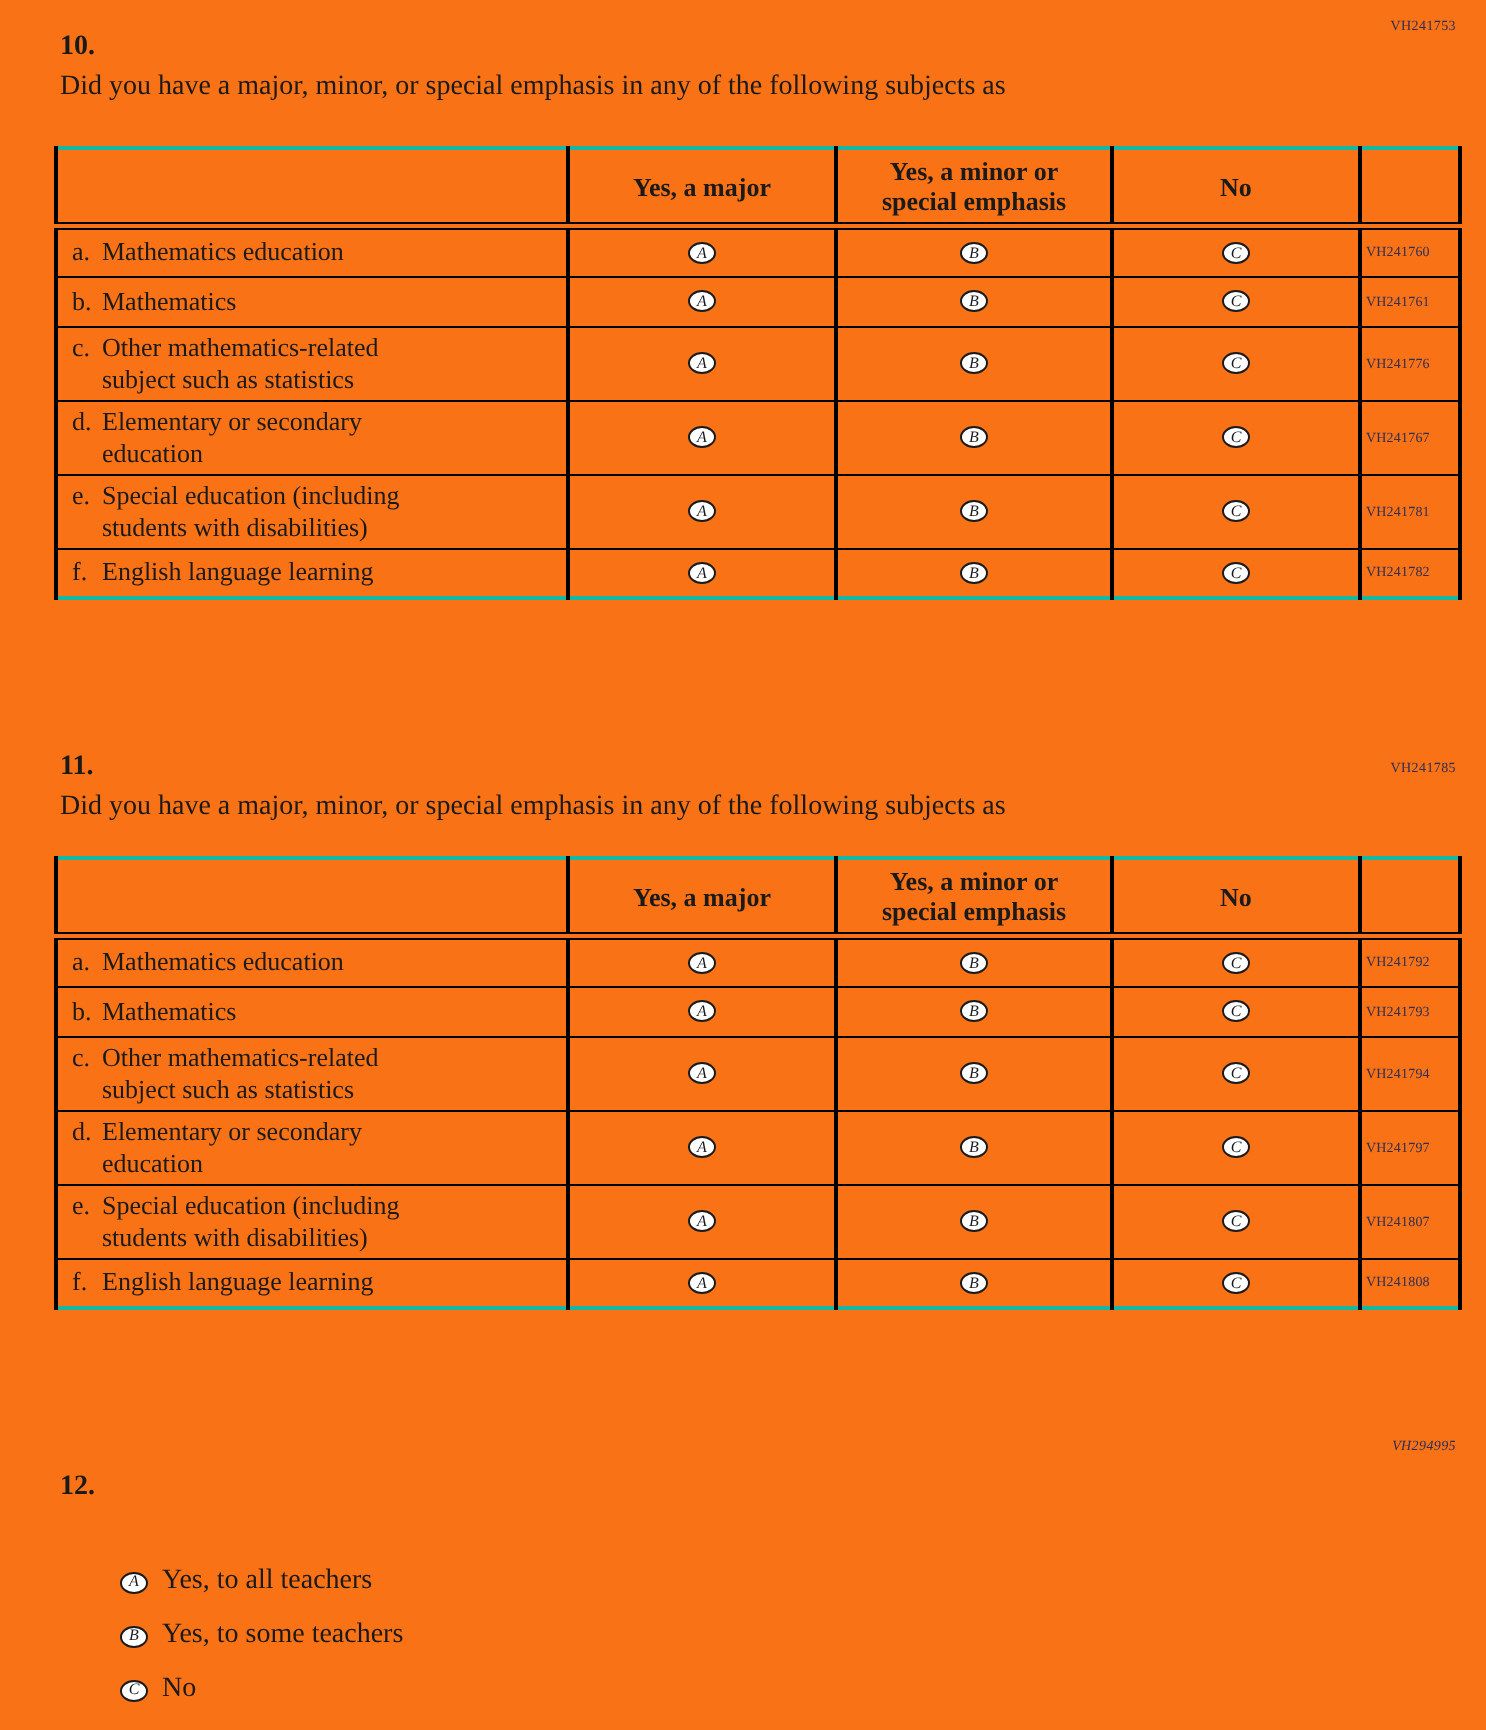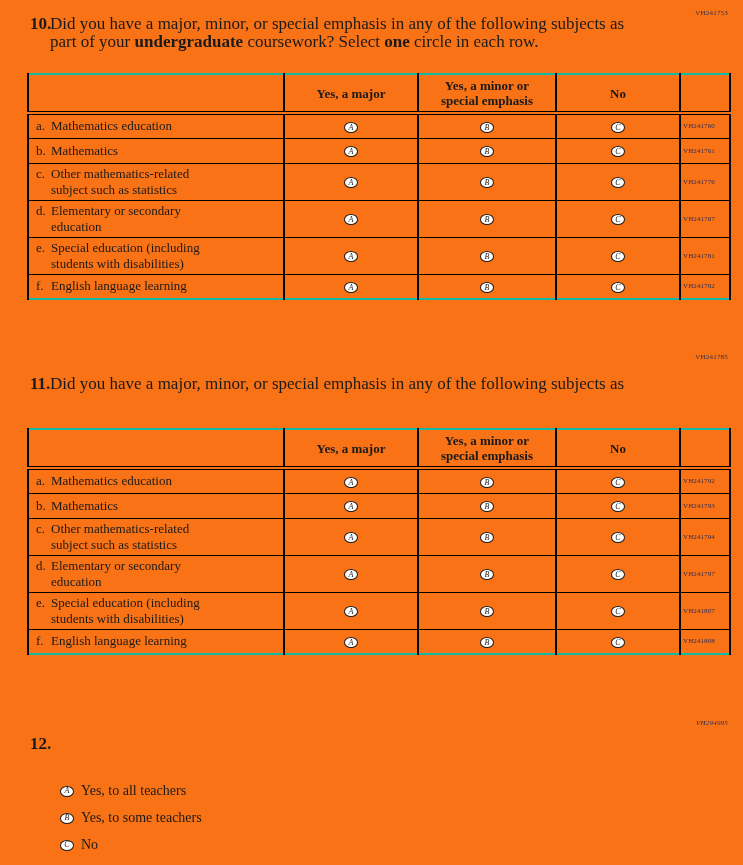--- a/index.html
+++ b/index.html
@@ -18,30 +18,31 @@
   
   .vh-code {
     position: absolute;
     right: 15px;
     font-size: 7px;
     letter-spacing: 0.2px;
     color: #2e2e55;
     font-family: "Liberation Serif", "DejaVu Serif", serif;
   }
   .vh-q10 { top: 9px; }
-  .vh-q11 { top: 353px; }
+  .vh-q11 { top: 380px; }
   .vh-q12 { top: 719px; font-style: italic; }
 
   
   .question {
     position: absolute;
     left: 30px;
     display: flex;
-    font-size: 17px;
+    font-size: 14px;
     line-height: 18px;
+    flex-direction: column;
   }
   .q10 { top: 15px; }
   .q11 { top: 375px; }
   .q12 { top: 735px; }
   .qnum {
     font-weight: bold;
     width: 20px;
     flex: 0 0 20px;
   }
   .qtext { max-width: 600px; }
@@ -133,21 +134,20 @@
 <body>
 
 <div class="page">
 
   <div class="vh-code vh-q10">VH241753</div>
 
   <div class="question q10">
     <span class="qnum">10.</span>
     <div class="qtext">
       <div class="qline">Did you have a major, minor, or special emphasis in any of the following subjects as</div>
-      <div class="qline"><span>part of your </span><b>undergraduate</b><span> coursework? Select </span><b>one</b><span> circle in each row.</span></div>
     </div>
   </div>
 
   <table class="grid t-q10">
     <colgroup>
       <col style="width:256px">
         <col style="width:134px">
         <col style="width:138px">
         <col style="width:124px">
         <col style="width:50px">

